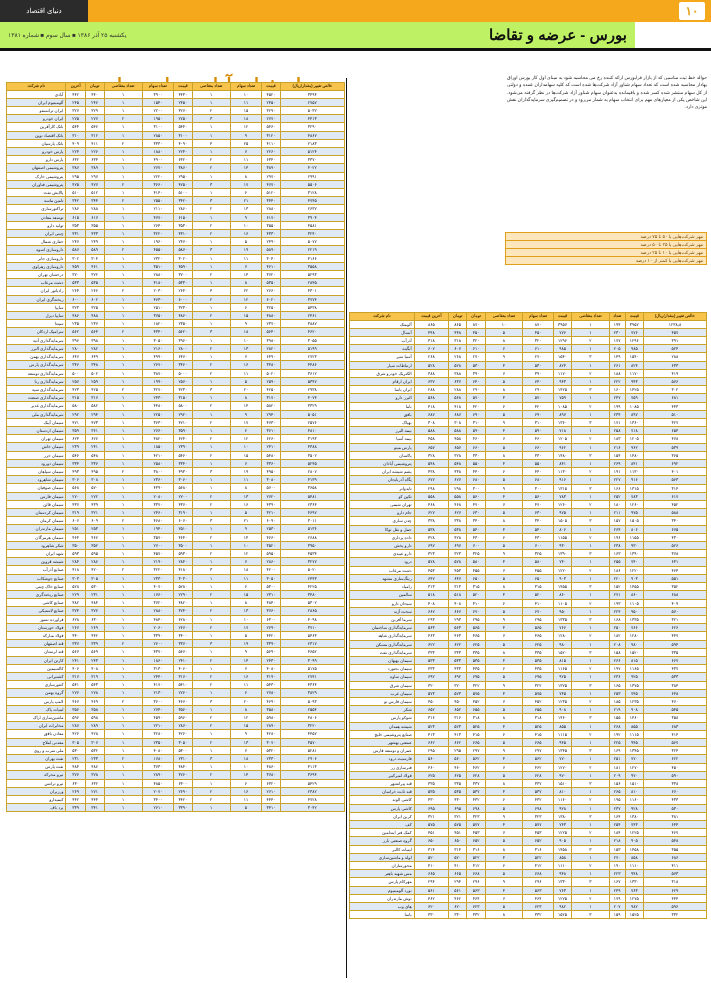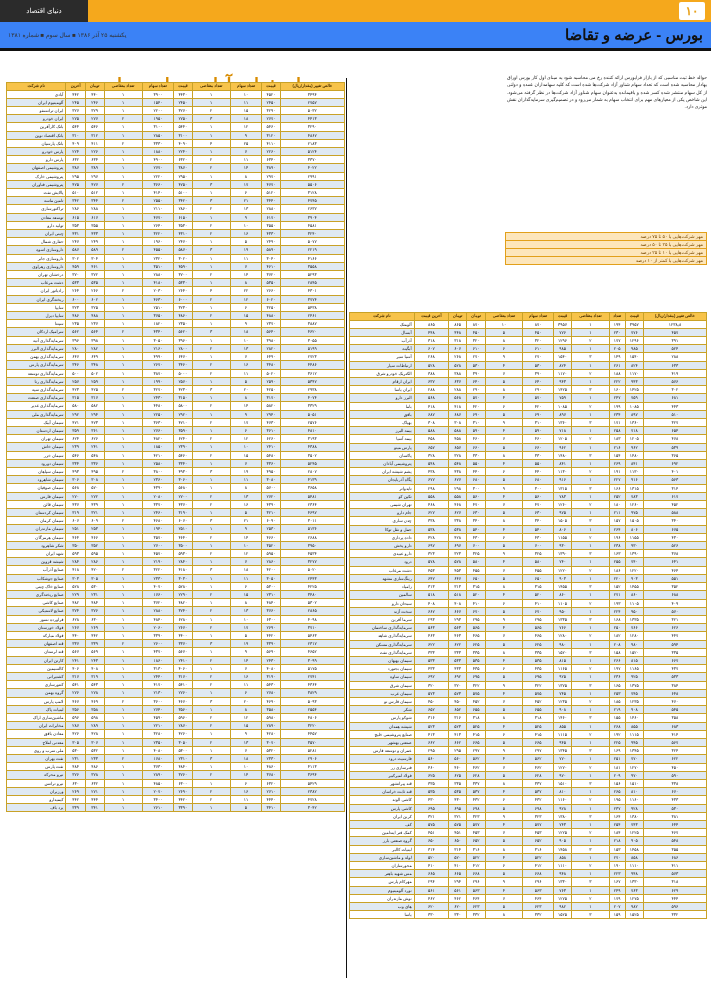--- a/index.html
+++ b/index.html
@@ -21,22 +21,22 @@
   }
   .topband .tl span{
     display:block;color:#fff;font-size:7px;text-align:center;line-height:22px;letter-spacing:1px;
   }
   .pagenum{
     position:absolute;top:2px;right:6px;width:26px;height:18px;
     background:#ffffff;color:#e8a21c;font-weight:bold;font-size:12px;
     text-align:center;line-height:18px;border-radius:2px;
   }
   .secbar{
-    position:absolute;top:22px;left:0;width:711px;height:26px;
-    background:#3b82f6;border-bottom:2px solid #1b1b1b;
+    position:absolute;top:22px;left:0;width:635px;height:26px;
+    background:#bef264;border-bottom:2px solid #1b1b1b;
   }
   .secbar .title{
     position:absolute;right:8px;top:4px;font-size:15px;font-weight:bold;color:#111;
   }
   .secbar .meta{
     position:absolute;left:8px;top:9px;font-size:6px;color:#333;
   }
   .blackline{
     position:absolute;top:48px;left:0;width:711px;height:3px;background:#111;
   }

